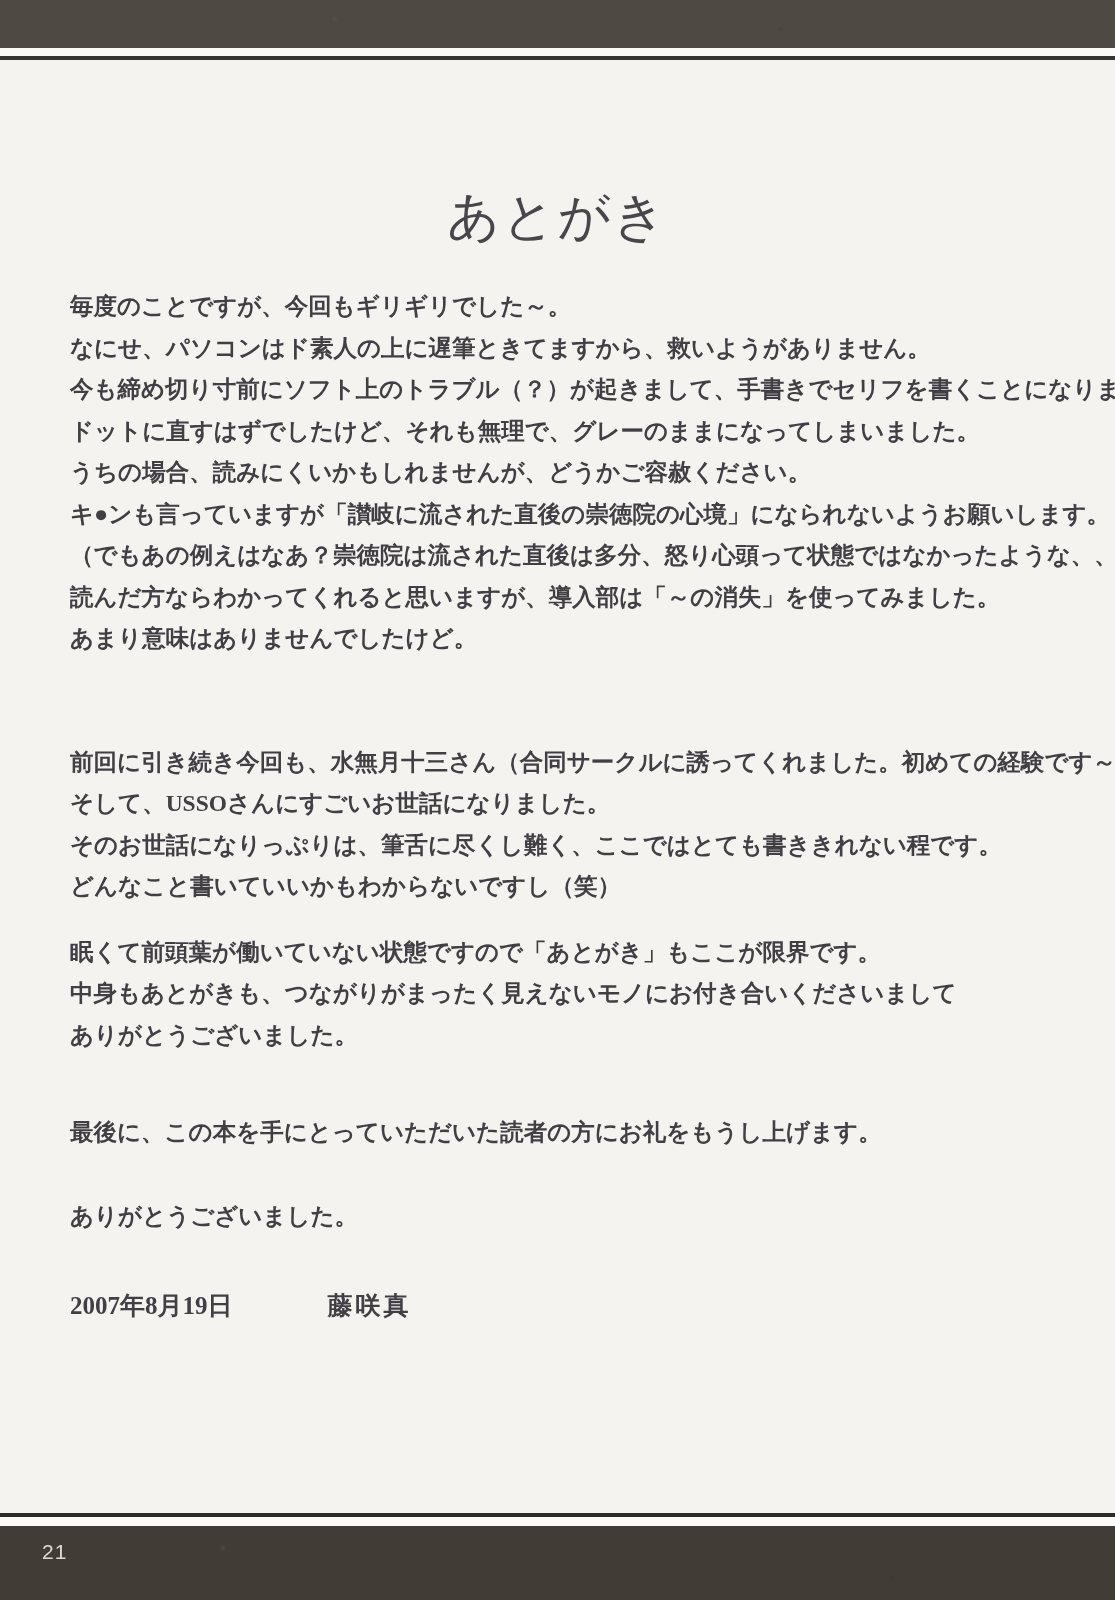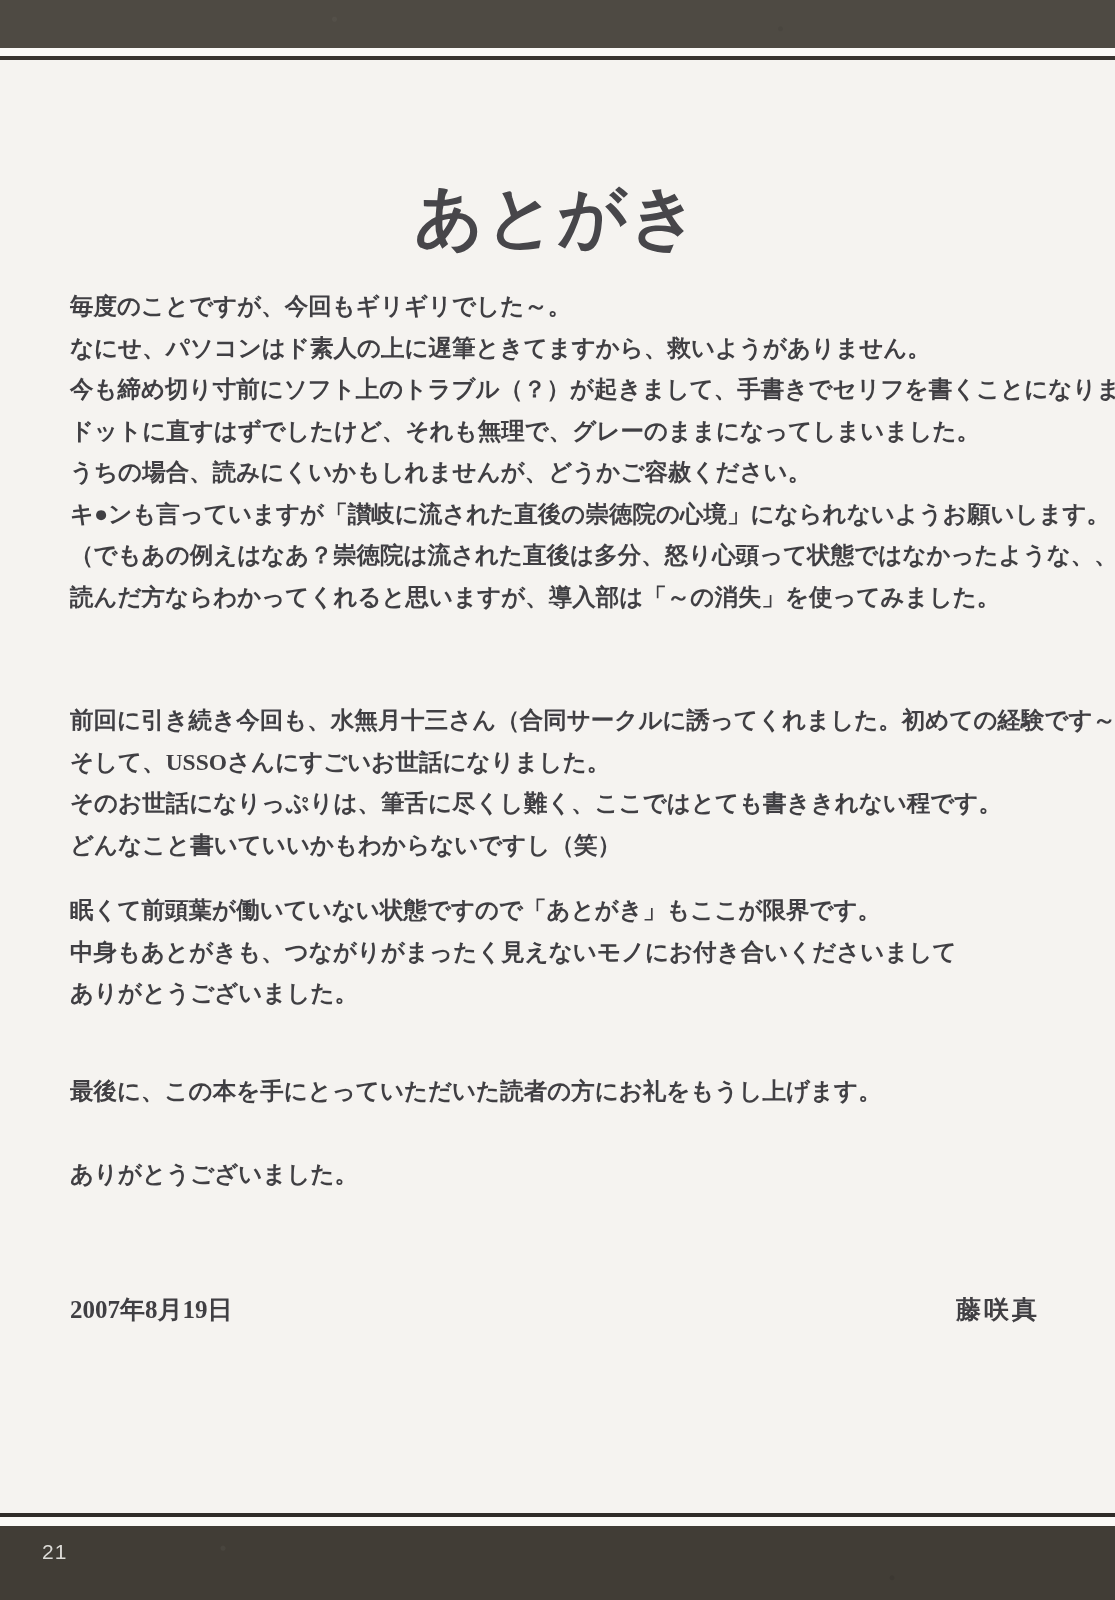--- a/index.html
+++ b/index.html
@@ -24,43 +24,43 @@
   .rule { height: 4px; flex: 0 0 4px; background: #38342f; }
   .content {
     flex: 1 1 auto;
     background: #f5f3f0;
     position: relative;
     overflow: hidden;
   }
   .doc-title {
     margin: 122px 0 0 0;
     text-align: center;
-    font-size: 68px;
-    font-weight: bold;
+    font-size: 52px;
+    font-weight: normal;
     letter-spacing: 2px;
     color: #47464a;
     line-height: 70px;
   }
   .body-text {
     margin: 34px 0 0 70px;
     font-size: 23.5px;
     font-weight: bold;
     color: #403f43;
     line-height: 41.5px;
   }
   .para { margin: 0; }
   .para-2 { margin-top: 82px; }
   .para-3 { margin-top: 24px; }
   .para-4 { margin-top: 56px; }
   .para-5 { margin-top: 42px; }
   .text-line { white-space: nowrap; }
   .signature {
-    margin-top: 93px;
+    margin-top: 48px;
     display: flex;
-    justify-content: space-between;
+    justify-content: flex-start;
     gap: 95px;
     padding-right: 75px;
     font-size: 25px;
     font-weight: bold;
     color: #403f43;
     line-height: 41.5px;
   }
   .signature .author { letter-spacing: 3px; }
   .rule-bottom { height: 4px; flex: 0 0 4px; background: #2f2c28; }
   .gap-bottom { height: 9px; flex: 0 0 9px; background: #fbfaf7; }
@@ -97,20 +97,21 @@
 
       <div class="para para-1">
         <div class="text-line">毎度のことですが、今回もギリギリでした～。</div>
         <div class="text-line">なにせ、パソコンはド素人の上に遅筆ときてますから、救いようがありません。</div>
         <div class="text-line">今も締め切り寸前にソフト上のトラブル（？）が起きまして、手書きでセリフを書くことになりました。</div>
         <div class="text-line">ドットに直すはずでしたけど、それも無理で、グレーのままになってしまいました。</div>
         <div class="text-line">うちの場合、読みにくいかもしれませんが、どうかご容赦ください。</div>
         <div class="text-line">キ●ンも言っていますが「讃岐に流された直後の崇徳院の心境」になられないようお願いします。</div>
         <div class="text-line">（でもあの例えはなあ？崇徳院は流された直後は多分、怒り心頭って状態ではなかったような、、、。）</div>
         <div class="text-line">読んだ方ならわかってくれると思いますが、導入部は「～の消失」を使ってみました。</div>
+        <div class="text-line">あまり意味はありませんでしたけど。</div>
       </div>
 
       <div class="para para-2">
         <div class="text-line">前回に引き続き今回も、水無月十三さん（合同サークルに誘ってくれました。初めての経験です～）</div>
         <div class="text-line">そして、USSOさんにすごいお世話になりました。</div>
         <div class="text-line">そのお世話になりっぷりは、筆舌に尽くし難く、ここではとても書ききれない程です。</div>
         <div class="text-line">どんなこと書いていいかもわからないですし（笑）</div>
       </div>
 
       <div class="para para-3">

